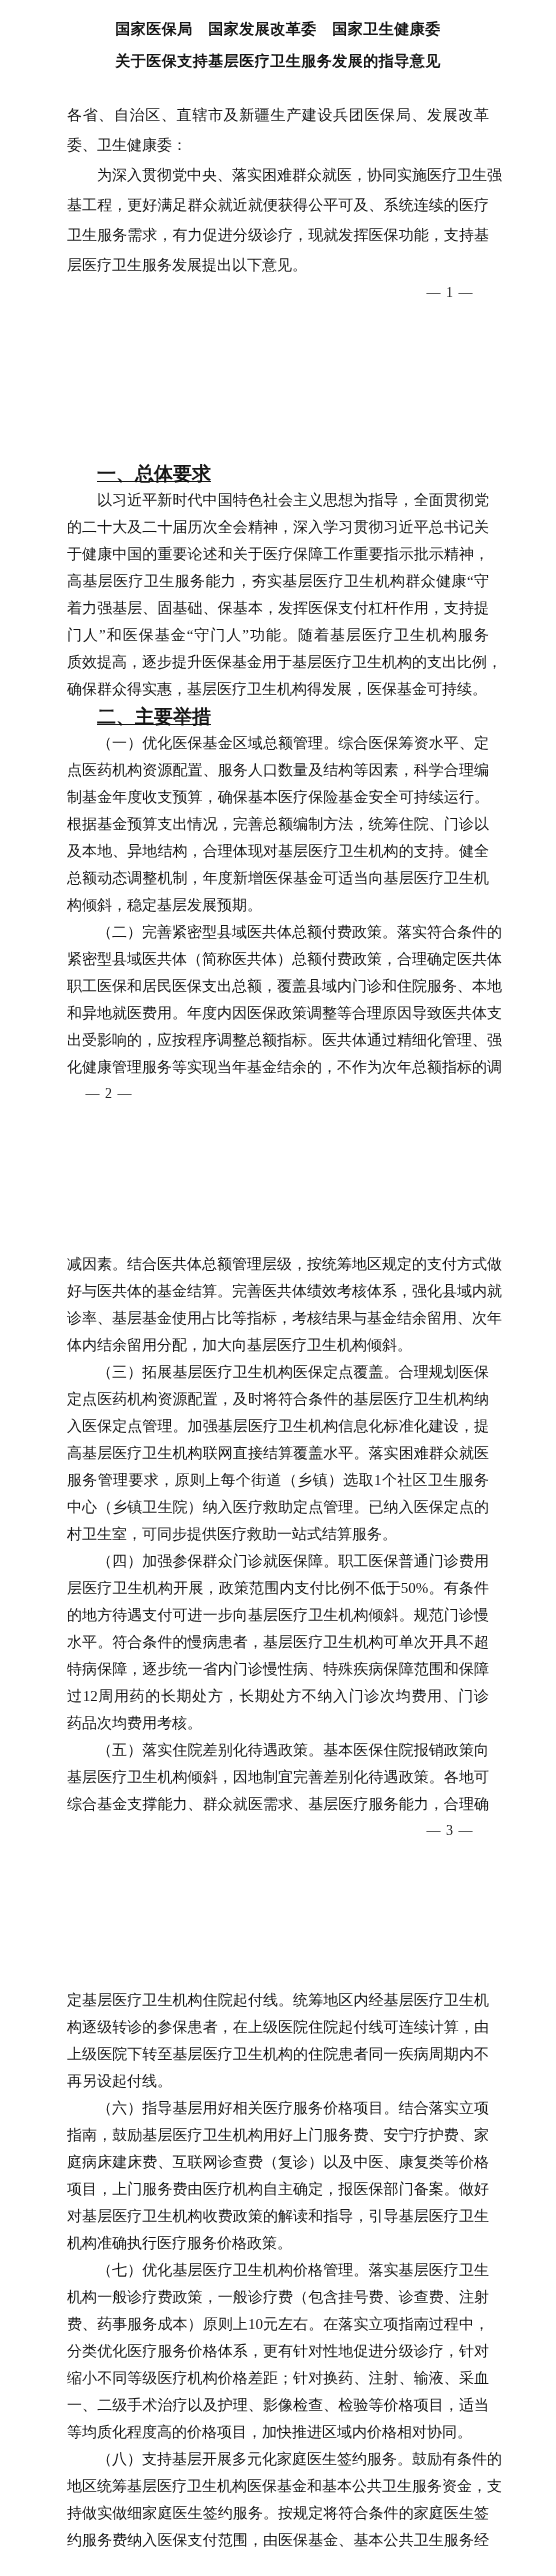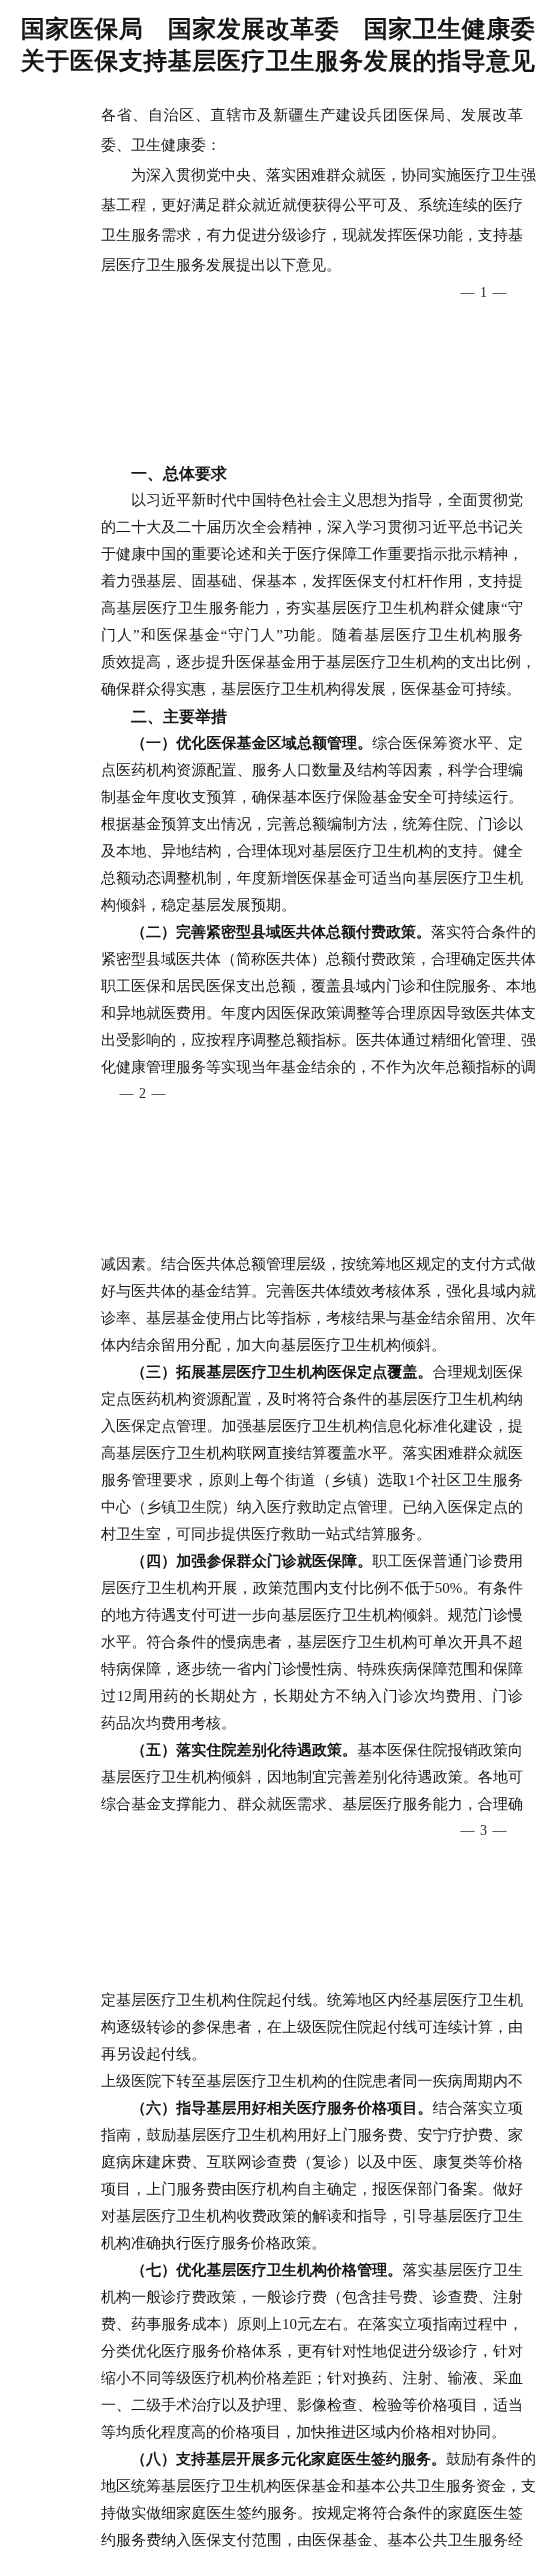--- a/index.html
+++ b/index.html
@@ -4,42 +4,42 @@
 <style>
   html, body { margin: 0; padding: 0; background: #ffffff; }
   body {
     width: 556px;
     height: 2731px;
     overflow: hidden;
     font-family: "Liberation Serif", "DejaVu Serif", serif;
     color: #161616;
   }
   .title-block { padding-top: 13.4px; text-align: center; font-weight: bold; }
-  .title-line { font-size: 24px; line-height: 32px; white-space: nowrap; letter-spacing: 0.5px; }
+  .title-line { font-size: 15px; line-height: 32px; white-space: nowrap; letter-spacing: 0.5px; }
 
-  .page { width: 422px; margin-left: 101px; }
+  .page { width: 422px; margin-left: 67px; }
   .p1 { margin-top: 23px; }
   .p2 { margin-top: 155px; }
   .p3 { margin-top: 145px; }
   .p4 { margin-top: 144px; }
 
   .ln {
     font-size: 15px;
     line-height: 27px;
     height: 27px;
     white-space: nowrap;
     text-align: justify;
     text-align-last: justify;
     text-justify: inter-character;
   }
   .p1 .ln { line-height: 30px; height: 30px; }
   .ln.end { text-align-last: left; }
   .ln.ind { padding-left: 30px; }
-  .ln.hd  { font-weight: bold; text-align-last: left; font-size: 16px; }
-  .ln b   { font-weight: bold; }
+  .ln.hd  { font-weight: bold; text-align-last: left; font-size: 19px; text-decoration: underline; }
+  .ln b   { font-weight: normal; }
 
   .pagenum { font-size: 14px; line-height: 25px; height: 25px; color: #222222; letter-spacing: 1px; }
   .pagenum.right { text-align: right; padding-right: 15.5px; }
   .pagenum.left  { text-align: left;  padding-left: 18.5px; }
 </style>
 </head>
 <body style="background: rgb(255, 255, 255); color: rgb(22, 22, 22);">
 
 <div>
   <div class="title-block">
@@ -54,22 +54,22 @@
         <div class="ln">基工程，更好满足群众就近就便获得公平可及、系统连续的医疗</div>
         <div class="ln">卫生服务需求，有力促进分级诊疗，现就发挥医保功能，支持基</div>
         <div class="ln end">层医疗卫生服务发展提出以下意见。</div>
         <div class="pagenum right">— 1 —</div>
       </div>
       <div class="page p2">
         <div class="ln ind end hd">一、总体要求</div>
         <div class="ln ind">以习近平新时代中国特色社会主义思想为指导，全面贯彻党</div>
         <div class="ln">的二十大及二十届历次全会精神，深入学习贯彻习近平总书记关</div>
         <div class="ln">于健康中国的重要论述和关于医疗保障工作重要指示批示精神，</div>
+        <div class="ln">高基层医疗卫生服务能力，夯实基层医疗卫生机构群众健康“守</div>
         <div class="ln">着力强基层、固基础、保基本，发挥医保支付杠杆作用，支持提</div>
-        <div class="ln">高基层医疗卫生服务能力，夯实基层医疗卫生机构群众健康“守</div>
         <div class="ln">门人”和医保基金“守门人”功能。随着基层医疗卫生机构服务</div>
         <div class="ln">质效提高，逐步提升医保基金用于基层医疗卫生机构的支出比例，</div>
         <div class="ln end">确保群众得实惠，基层医疗卫生机构得发展，医保基金可持续。</div>
         <div class="ln ind end hd">二、主要举措</div>
         <div class="ln ind"><b>（一）优化医保基金区域总额管理。</b>综合医保筹资水平、定</div>
         <div class="ln">点医药机构资源配置、服务人口数量及结构等因素，科学合理编</div>
         <div class="ln">制基金年度收支预算，确保基本医疗保险基金安全可持续运行。</div>
         <div class="ln">根据基金预算支出情况，完善总额编制方法，统筹住院、门诊以</div>
         <div class="ln">及本地、异地结构，合理体现对基层医疗卫生机构的支持。健全</div>
         <div class="ln">总额动态调整机制，年度新增医保基金可适当向基层医疗卫生机</div>
@@ -102,22 +102,22 @@
         <div class="ln">过12周用药的长期处方，长期处方不纳入门诊次均费用、门诊</div>
         <div class="ln end">药品次均费用考核。</div>
         <div class="ln ind"><b>（五）落实住院差别化待遇政策。</b>基本医保住院报销政策向</div>
         <div class="ln">基层医疗卫生机构倾斜，因地制宜完善差别化待遇政策。各地可</div>
         <div class="ln">综合基金支撑能力、群众就医需求、基层医疗服务能力，合理确</div>
         <div class="pagenum right">— 3 —</div>
       </div>
       <div class="page p4">
         <div class="ln">定基层医疗卫生机构住院起付线。统筹地区内经基层医疗卫生机</div>
         <div class="ln">构逐级转诊的参保患者，在上级医院住院起付线可连续计算，由</div>
+        <div class="ln">上级医院下转至基层医疗卫生机构的住院患者同一疾病周期内不</div>
         <div class="ln end">再另设起付线。</div>
-        <div class="ln">上级医院下转至基层医疗卫生机构的住院患者同一疾病周期内不</div>
         <div class="ln ind"><b>（六）指导基层用好相关医疗服务价格项目。</b>结合落实立项</div>
         <div class="ln">指南，鼓励基层医疗卫生机构用好上门服务费、安宁疗护费、家</div>
         <div class="ln">庭病床建床费、互联网诊查费（复诊）以及中医、康复类等价格</div>
         <div class="ln">项目，上门服务费由医疗机构自主确定，报医保部门备案。做好</div>
         <div class="ln">对基层医疗卫生机构收费政策的解读和指导，引导基层医疗卫生</div>
         <div class="ln end">机构准确执行医疗服务价格政策。</div>
         <div class="ln ind"><b>（七）优化基层医疗卫生机构价格管理。</b>落实基层医疗卫生</div>
         <div class="ln">机构一般诊疗费政策，一般诊疗费（包含挂号费、诊查费、注射</div>
         <div class="ln">费、药事服务成本）原则上10元左右。在落实立项指南过程中，</div>
         <div class="ln">分类优化医疗服务价格体系，更有针对性地促进分级诊疗，针对</div>

